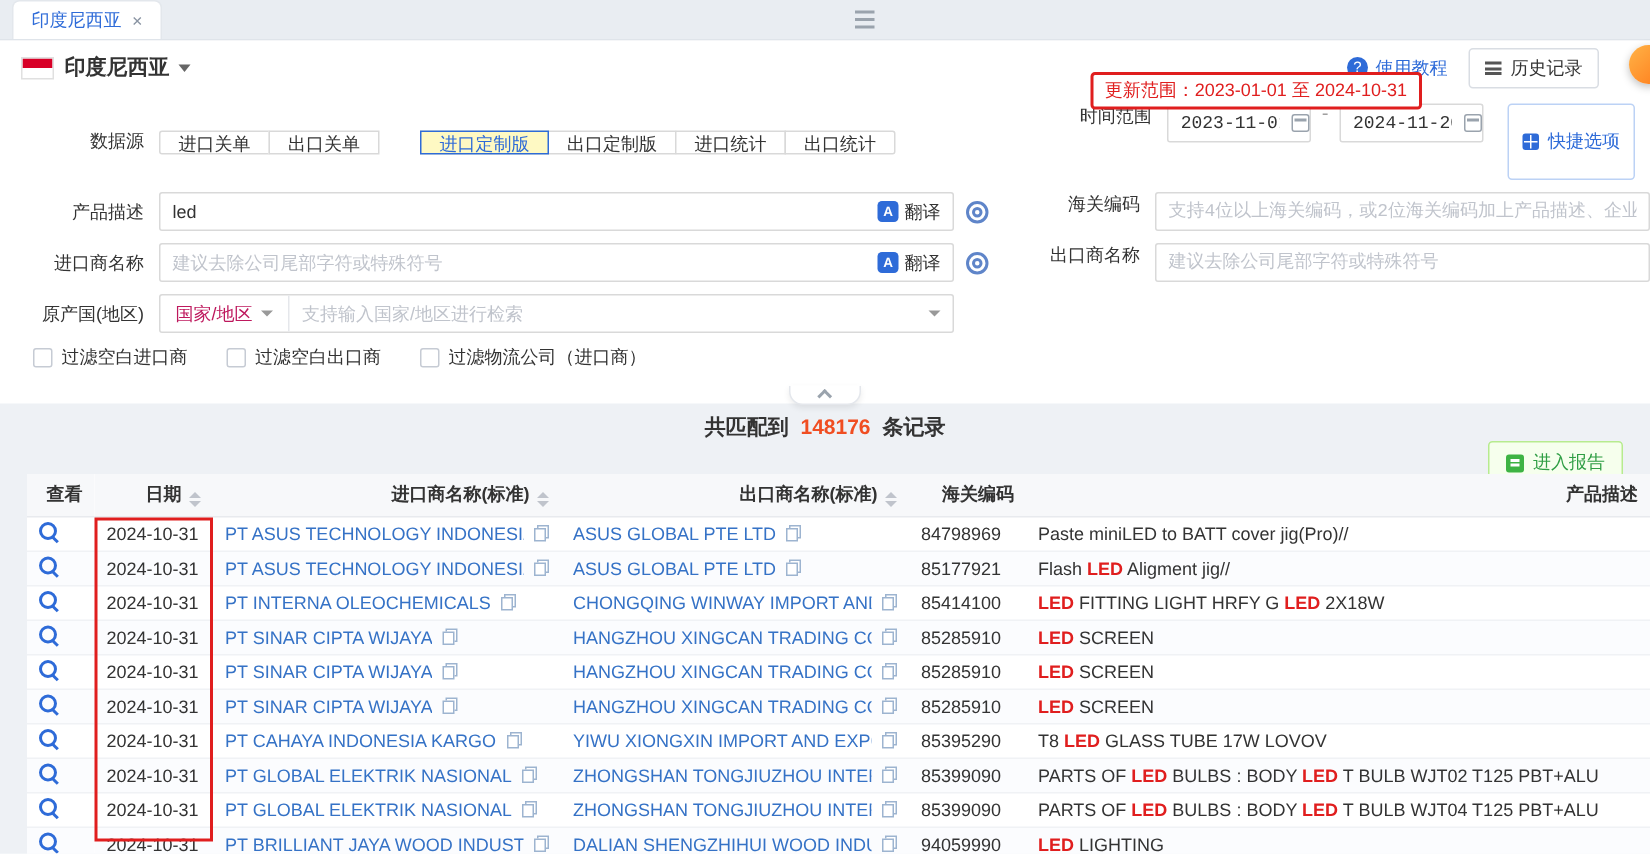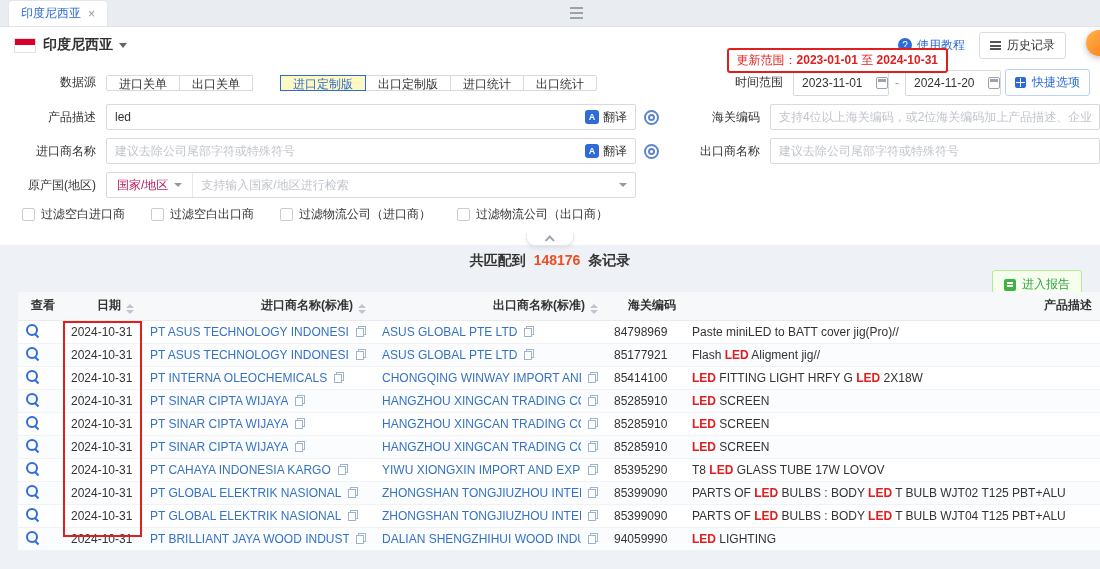--- a/index.html
+++ b/index.html
@@ -21,45 +21,45 @@
   .head-right{margin-left:auto;display:flex;align-items:center;gap:14px;margin-right:20px;}
   .tutorial{display:flex;align-items:center;gap:5px;color:#2e6bd8;cursor:pointer;}
   .q-ic{width:14px;height:14px;border-radius:50%;background:#2e6bd8;color:#fff;font-size:10px;display:flex;align-items:center;justify-content:center;}
   .history-btn{display:flex;align-items:center;gap:6px;border:1px solid #d9dde3;border-radius:3px;background:#fff;padding:4px 10px;color:#333;cursor:pointer;}
   .list-ic{width:11px;height:9px;border-top:2px solid #555;border-bottom:2px solid #555;position:relative;display:inline-block;}
   .list-ic::before{content:'';position:absolute;left:0;right:0;top:2.5px;height:2px;background:#555;}
   .float-widget{position:absolute;right:-12px;top:30px;width:26px;height:26px;border-radius:50%;background:linear-gradient(135deg,#ffb347,#ff7a1a);box-shadow:0 2px 6px rgba(0,0,0,.25);z-index:60;}
 
   
   .update-range{position:absolute;top:48px;right:152px;border:2px solid #e01e1e;border-radius:3px;background:#fff;color:#e01e1e;padding:2px 8px;z-index:50;white-space:nowrap;}
-  .update-range b{font-weight:bold;}
+  .update-range b{font-weight:normal;}
 
   
   .filters{background:#fff;padding:6px 0 8px 0;position:relative;}
   .frow{display:flex;align-items:center;margin-bottom:8px;padding-left:16px;}
   .flabel{width:90px;text-align:right;padding-right:10px;color:#333;flex:none;}
   .rlabel{width:70px;text-align:right;padding-right:10px;color:#333;flex:none;}
-  .rgroup{margin-left:auto;display:flex;align-items:center;}
+  .rgroup{margin-left:auto;display:flex;font-family:Liberation Mono, monospace;}
   .seg{height:16px;padding:0 12px;background:#fff;border:1px solid #d9d9d9;color:#333;font-size:12px;cursor:pointer;margin-left:-1px;position:relative;}
   .seg:first-child{margin-left:0;border-radius:2px 0 0 2px;}
   .seg:last-child{border-radius:0 2px 2px 0;}
   .seg-active{color:#2e6bd8;border-color:#2e6bd8;background:#fef9c3;z-index:2;margin-left:27px;}
   .inp-wrap{height:26px;border:1px solid #d9d9d9;border-radius:2px;background:#fff;display:flex;align-items:center;width:530px;}
   .inp-wrap input{border:none;outline:none;flex:1;height:100%;padding:0 8px;font-size:12px;font-family:inherit;color:#333;min-width:0;background:transparent;}
   .inp-wrap input::placeholder{color:#c0c4cc;}
   .r-inp{width:330px;}
   .trans{display:flex;align-items:center;gap:4px;padding:0 8px;cursor:pointer;flex:none;}
   .trans-ic{width:14px;height:14px;background:#2e6bd8;border-radius:3px;color:#fff;font-size:9px;font-weight:bold;display:flex;align-items:center;justify-content:center;}
   .circ{width:15px;height:15px;border:2px solid #5f85c9;border-radius:50%;position:relative;margin-left:8px;flex:none;cursor:pointer;}
   .circ::after{content:'';position:absolute;inset:2px;border:2px solid #5f85c9;border-radius:50%;}
   .date-box{height:26px;border:1px solid #d9d9d9;border-radius:2px;background:#fff;display:flex;align-items:center;padding:0 8px;gap:8px;width:96px;}
   .cal-ic{width:12px;height:12px;border:1px solid #9aa3ad;border-radius:2px;position:relative;flex:none;}
   .cal-ic::before{content:'';position:absolute;top:1.5px;left:1px;right:1px;height:2.5px;background:#9aa3ad;}
   .dash{margin:0 6px;color:#999;}
-  .quick{display:flex;align-items:center;gap:6px;border:1px solid #bcd2f5;border-radius:3px;color:#2e6bd8;background:#fff;padding:4px 9px;margin-left:4px;margin-right:10px;cursor:pointer;}
+  .quick{display:flex;align-items:center;gap:6px;border:1px solid #bcd2f5;border-radius:3px;color:#2e6bd8;background:#fff;padding:16px 9px;margin-left:16px;margin-right:10px;cursor:pointer;}
   .grid-ic{width:11px;height:11px;background:#2e6bd8;border-radius:2px;position:relative;}
   .grid-ic::before{content:'';position:absolute;left:1px;right:1px;top:4.5px;height:1.5px;background:#fff;}
   .grid-ic::after{content:'';position:absolute;top:1px;bottom:1px;left:4.5px;width:1.5px;background:#fff;}
   .origin-sel{display:flex;align-items:center;gap:6px;padding:0 10px;height:100%;border-right:1px solid #e5e7eb;cursor:pointer;flex:none;color:#be185d;}
   .sm-caret{width:0;height:0;border-left:4px solid transparent;border-right:4px solid transparent;border-top:4px solid #999;}
   .wrap-caret{margin:0 8px;flex:none;}
   .cb-row{padding-left:22px;margin-bottom:2px;display:flex;gap:26px;align-items:center;}
   .cb-item{display:flex;align-items:center;gap:6px;cursor:pointer;}
   .cb-box{width:13px;height:13px;border:1px solid #c6cbd4;border-radius:2px;background:#fff;flex:none;}
 
@@ -214,24 +214,20 @@
         <span>过滤空白进口商</span>
       </label>
       <label class="cb-item">
         <span class="cb-box"></span>
         <span>过滤空白出口商</span>
       </label>
       <label class="cb-item">
         <span class="cb-box"></span>
         <span>过滤物流公司（进口商）</span>
       </label>
-      <label class="cb-item">
-        <span class="cb-box"></span>
-        <span>过滤物流公司（出口商）</span>
-      </label>
     </div>
 </div>
 
 <div class="collapse">
   <span class="chev-up"></span>
 </div>
 
 <div class="results">
   <div class="res-bar">
     <span class="res-text">

